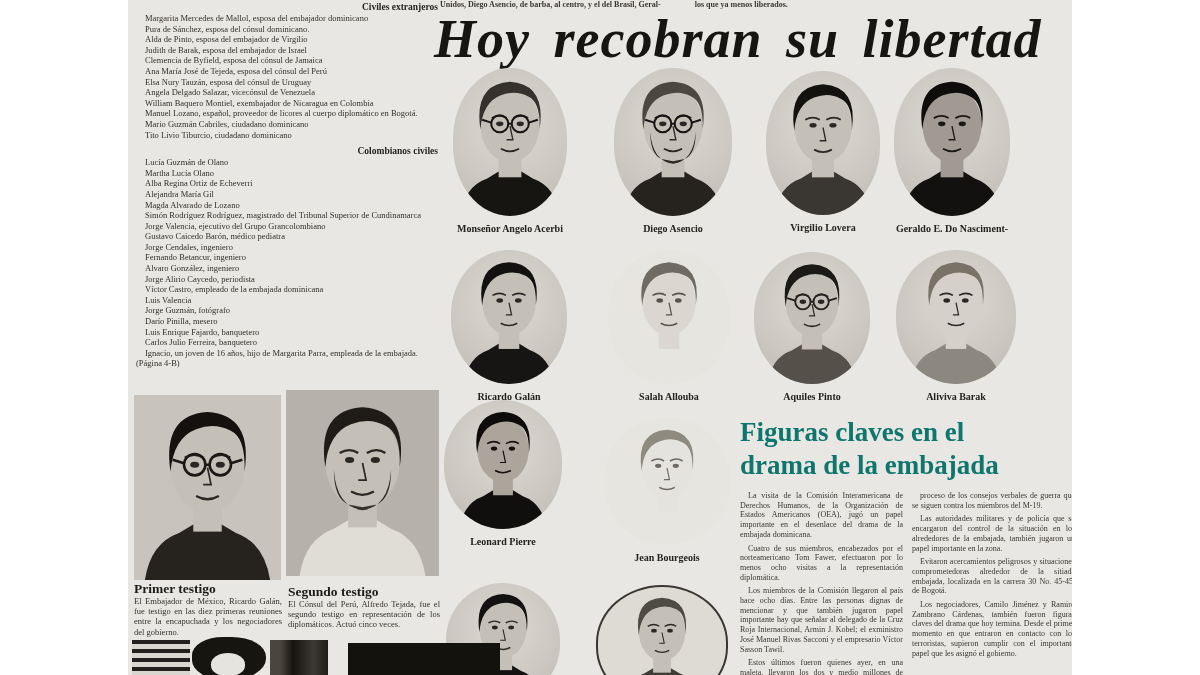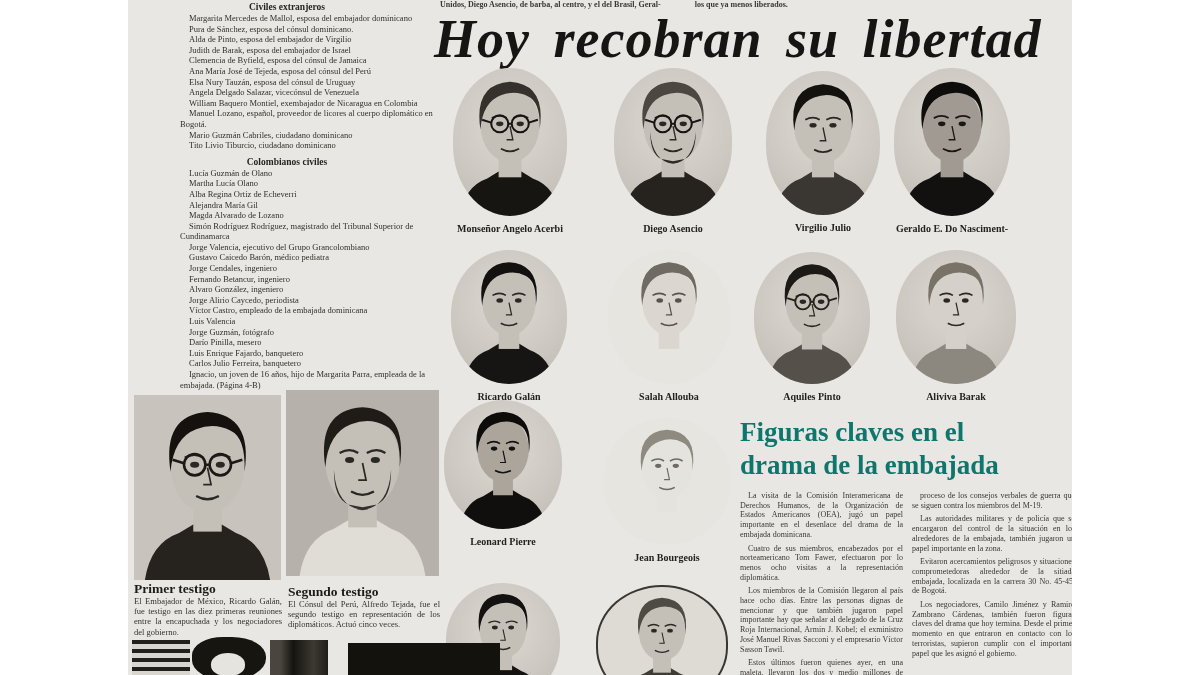--- a/index.html
+++ b/index.html
@@ -1,22 +1,22 @@
 <!DOCTYPE html>
 <html><head>
 <meta charset="utf-8">
 <style>
   html,body{margin:0;padding:0;background:#ffffff;width:1200px;height:675px;overflow:hidden;
     font-family:"Liberation Serif","DejaVu Serif",serif;-webkit-font-smoothing:antialiased;}
   #paper{position:absolute;left:128px;top:0;width:944px;height:675px;background:#e9e7e3;overflow:hidden;color:#201e1b;}
   
   #lists{position:absolute;left:8px;top:2px;width:302px;}
-  .list-heading{font-weight:bold;text-align:center;font-size:9.5px;margin:0 0 1px 0;color:#262420;}
+  .list-heading{font-weight:bold;text-align:right;font-size:9.5px;margin:0 0 1px 0;color:#262420;}
   ul.names{list-style:none;margin:0;padding:0;font-size:8.5px;line-height:10.6px;color:#33302b;}
-  ul.names li{text-indent:9px;margin-left:44px;}
+  ul.names li{text-indent:9px;}
   #list2-heading{margin-top:6px;}
   
   #top-strip{position:absolute;left:312px;top:0;width:620px;display:flex;gap:34px;font-weight:bold;
     font-size:8px;color:#3a3733;white-space:nowrap;overflow:hidden;}
   #headline{position:absolute;left:306px;top:8px;width:680px;font-size:54px;font-weight:bold;font-style:italic;
     color:#161513;letter-spacing:1px;word-spacing:9px;white-space:nowrap;}
   
   .cell{position:absolute;text-align:center;}
   .photo{position:relative;width:100%;border-radius:50%/48%;overflow:hidden;
     background:radial-gradient(circle at 50% 38%, #dcd9d3 0%, #cdc9c2 55%, #bdb9b1 100%);}
@@ -130,21 +130,21 @@
         </svg>
       </div>
     <div class="caption">Diego Asencio</div>
   </div>
   <div class="cell" style="left:638px;top:71px;width:114px">
     <div class="photo" style="height:144px;--hair:#14120f;--sh:#3a3631">
         <svg preserveAspectRatio="xMidYMax slice">
           <use href="#bust"></use>
         </svg>
       </div>
-    <div class="caption">Virgilio Julio</div>
+    <div class="caption">Virgilio Lovera</div>
   </div>
   <div class="cell" style="left:766px;top:68px;width:116px">
     <div class="photo" style="height:148px;--skin:#a09a92;--hair:#0e0d0b;--sh:#121110;--feat:#1a1815">
         <svg preserveAspectRatio="xMidYMax slice">
           <use href="#bust"></use>
         </svg>
       </div>
     <div class="caption">Geraldo E. Do Nasciment-</div>
   </div>
 

